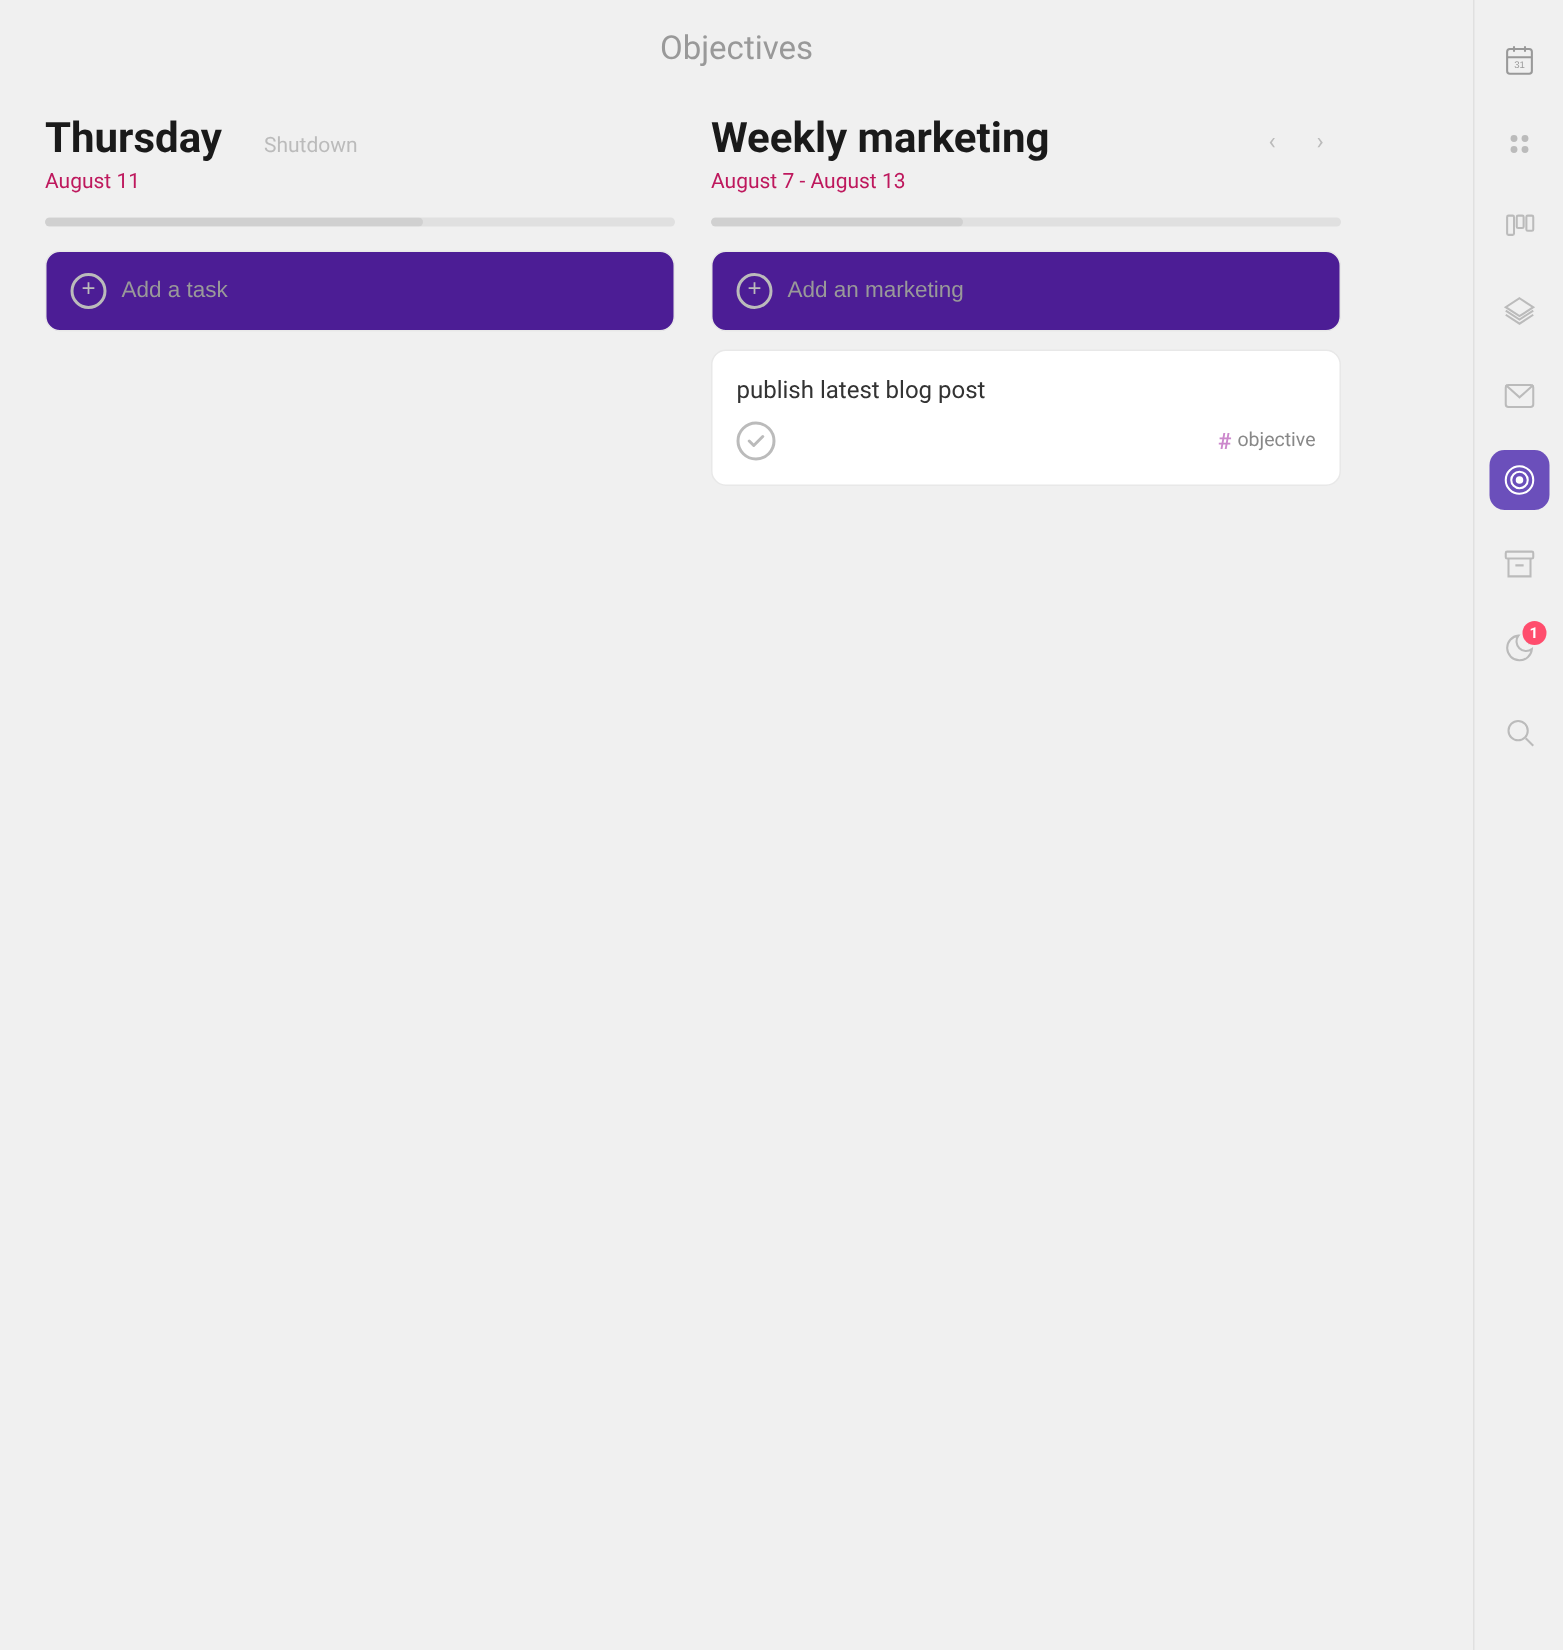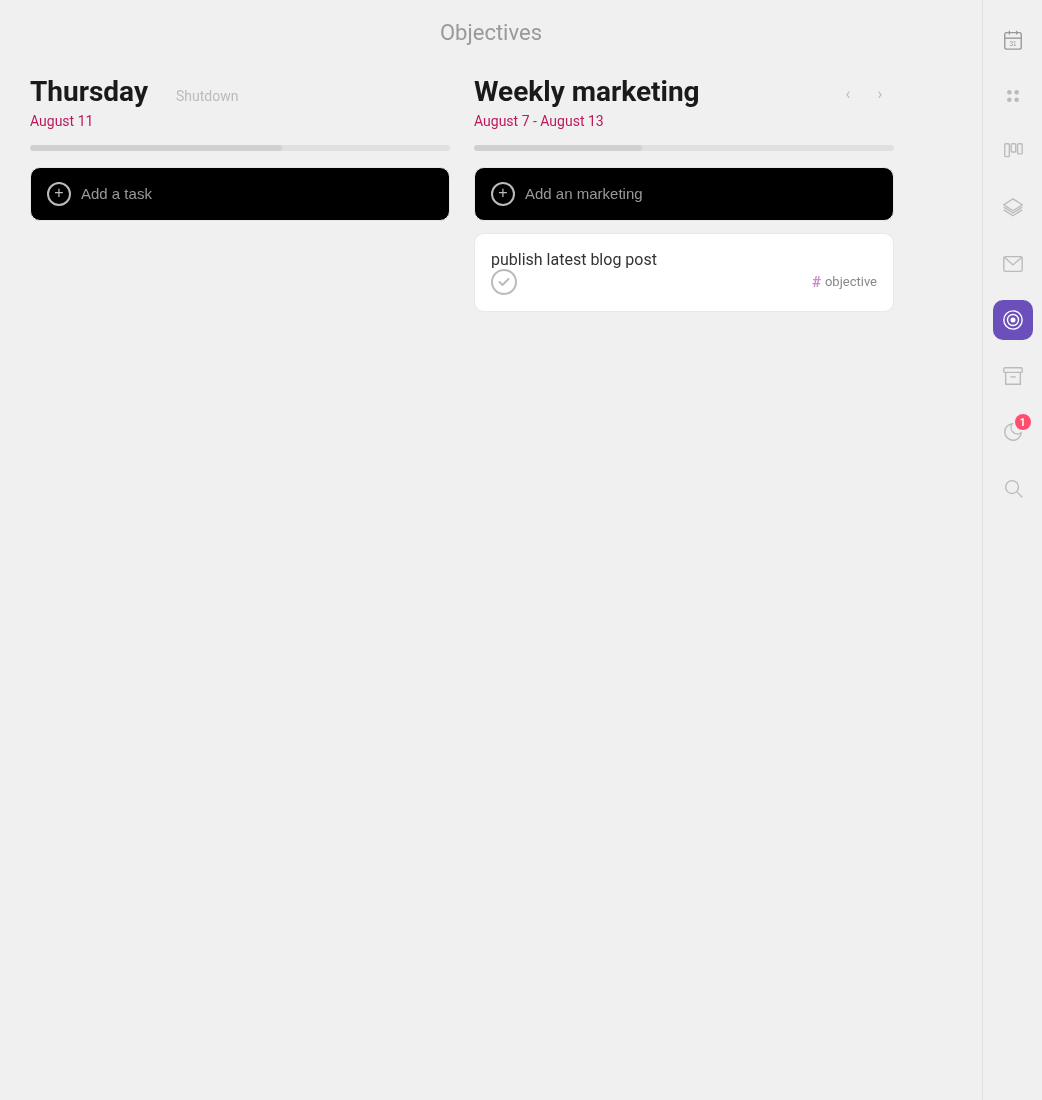--- a/index.html
+++ b/index.html
@@ -144,21 +144,21 @@
       background: #d0d0d0;
     }
 
     
     .add-button {
       display: flex;
       align-items: center;
       gap: 10px;
       width: 100%;
       padding: 14px 16px;
-      background: #000000;
+      background: #4c1d95;
       border: 1px solid #e8e8e8;
       border-radius: 10px;
       cursor: pointer;
       font-size: 15px;
       color: #999;
       margin-bottom: 12px;
     }
 
     .add-icon {
       width: 24px;
@@ -183,20 +183,21 @@
     .objective-card {
       background: white;
       border-radius: 10px;
       padding: 16px;
       border: 1px solid #e8e8e8;
     }
 
     .objective-title {
       font-size: 16px;
       color: #333;
+      margin-bottom: 12px;
       font-weight: 400;
     }
 
     .objective-footer {
       display: flex;
       align-items: center;
       justify-content: space-between;
     }
 
     .check-icon {

